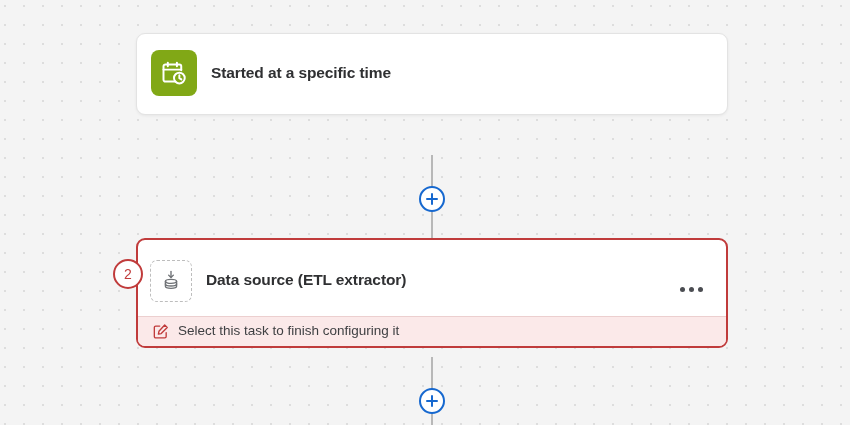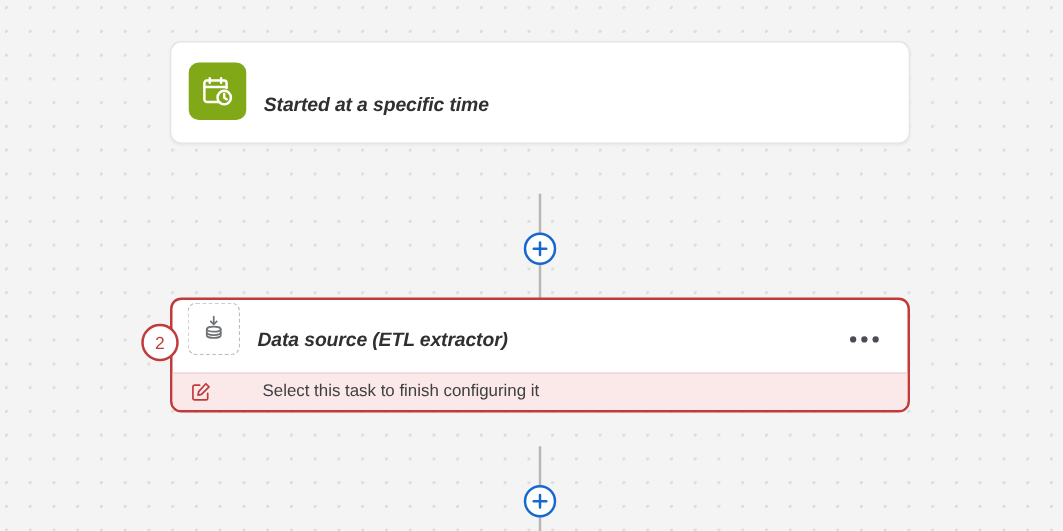--- a/index.html
+++ b/index.html
@@ -86,26 +86,25 @@
   }
   .card-error {
     top: 238px;
     border: 2px solid #c03b3b;
     overflow: hidden;
     padding: 0;
   }
 
   .card-body {
     display: flex;
-    align-items: flex-end;
+    align-items: center;
     gap: 14px;
-    font-style: italic;
   }
   .card-error .card-body {
-    padding: 0 18px 14px 12px;
+    padding: 18px 18px 14px 12px;
   }
 
   
   .icon-tile {
     flex: 0 0 auto;
     width: 46px;
     height: 46px;
     border-radius: 8px;
     background: #81a816;
     display: flex;
@@ -172,21 +171,20 @@
     border-top: 1px solid #eccfcf;
     padding: 5px 14px 6px 14px;
     display: flex;
     align-items: center;
     gap: 9px;
   }
   .error-footer-text {
     font-size: 13.5px;
     color: #3f4043;
     line-height: 18px;
-    margin-left: 32px;
   }
   .edit-icon { flex: 0 0 auto; display: block; }
 
   
   .step-badge {
     position: absolute;
     left: 113px;
     top: 259px;
     width: 30px;
     height: 30px;

